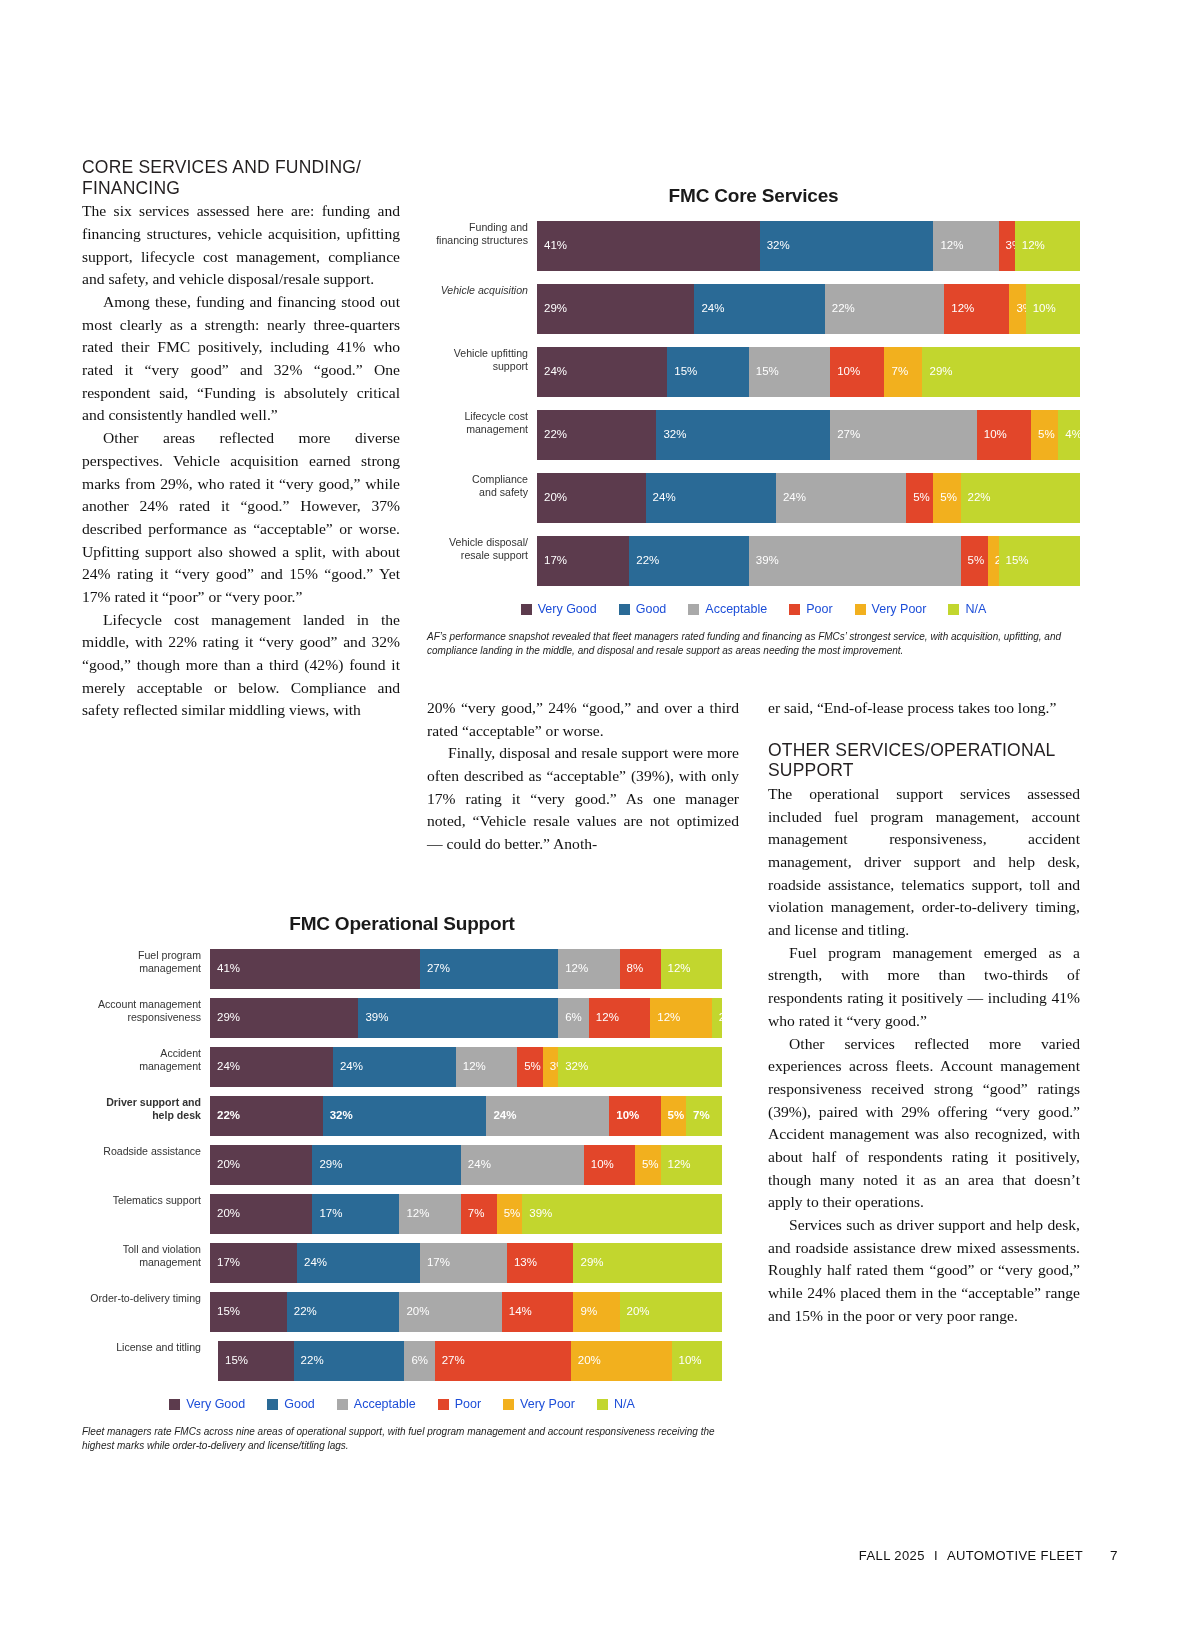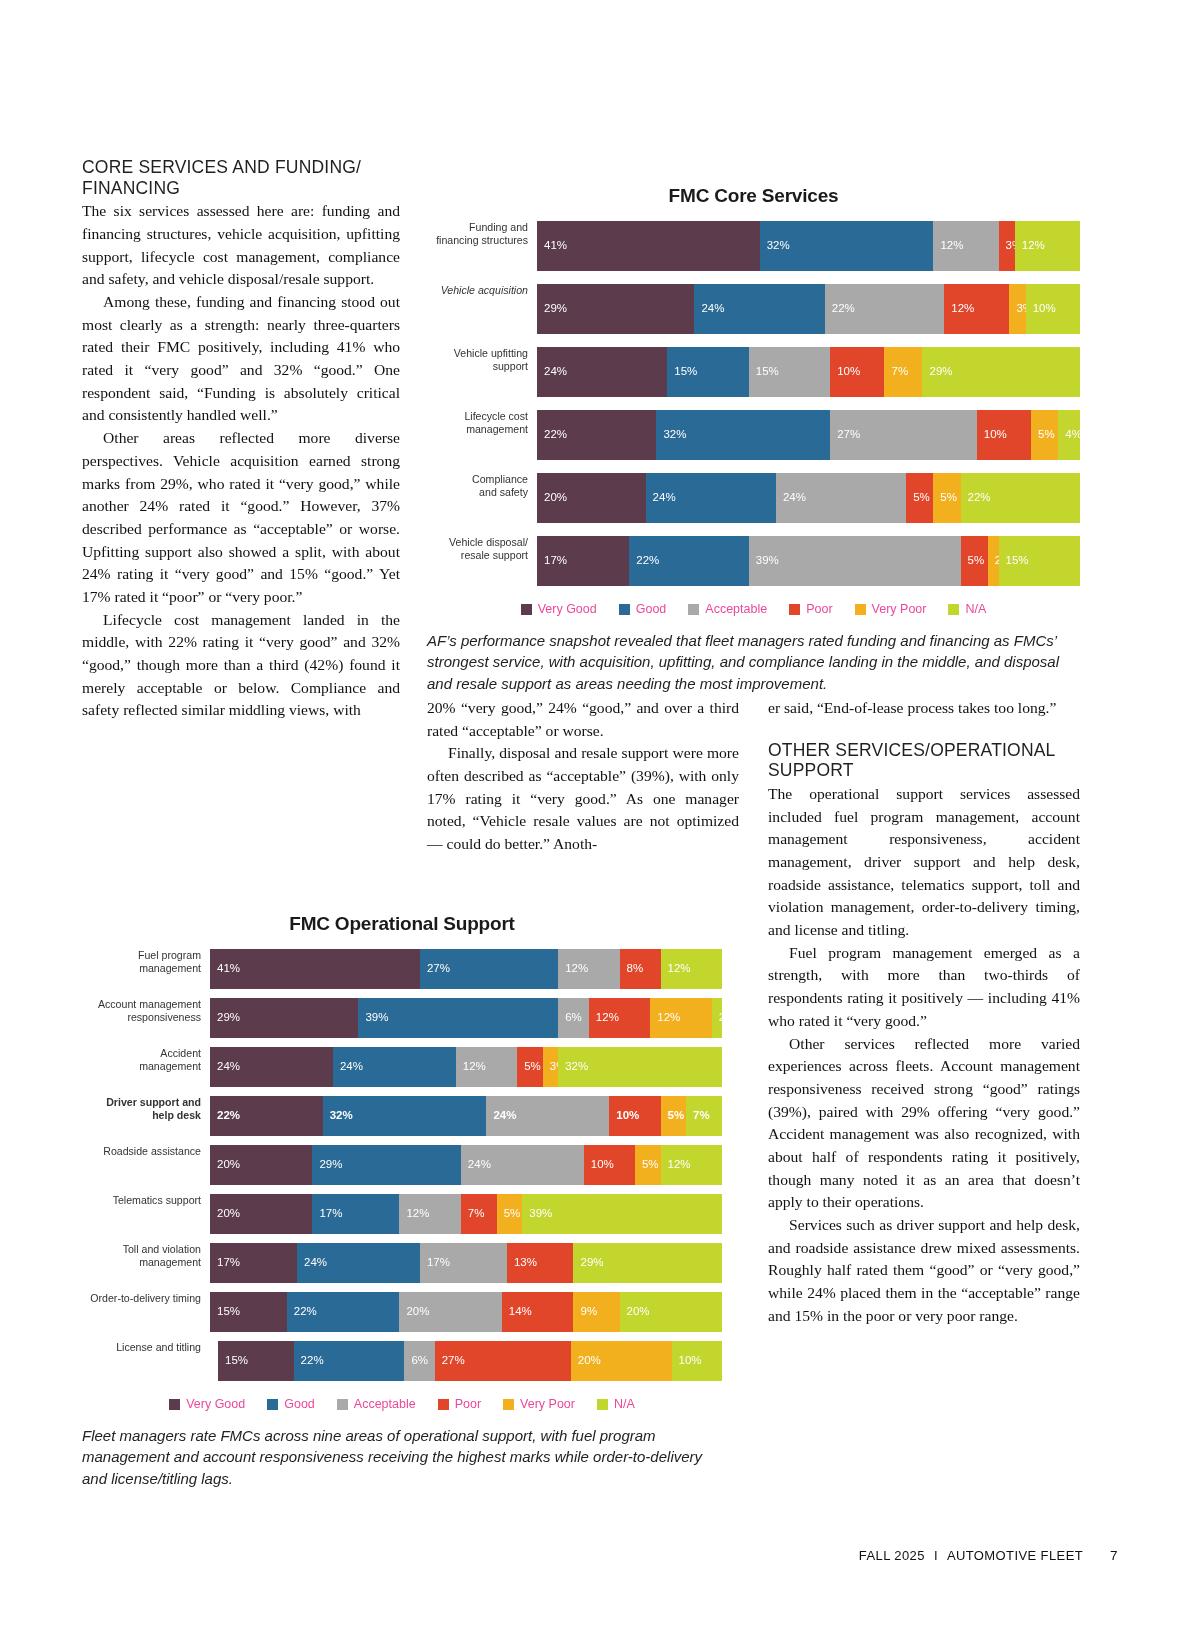--- a/index.html
+++ b/index.html
@@ -94,26 +94,26 @@
     justify-content:center;
     align-items:center;
     gap:22px;
     margin-top:16px;
   }
   .legend-item{ display:flex; align-items:center; gap:6px; }
   .legend-swatch{ width:11px; height:11px; display:block; }
   .legend-label{
     font-family:"Liberation Sans", sans-serif;
     font-size:12.5px;
-    color:#ec4899;
+    color:#1d4ed8;
   }
   .caption{
     font-family:"Liberation Sans", sans-serif;
     font-style:italic;
-    font-size:15px;
+    font-size:10px;
     line-height:1.42;
     color:#222;
     margin-top:14px;
   }
 
   
   #footer{
     position:absolute;
     right:82px;
     bottom:75px;

